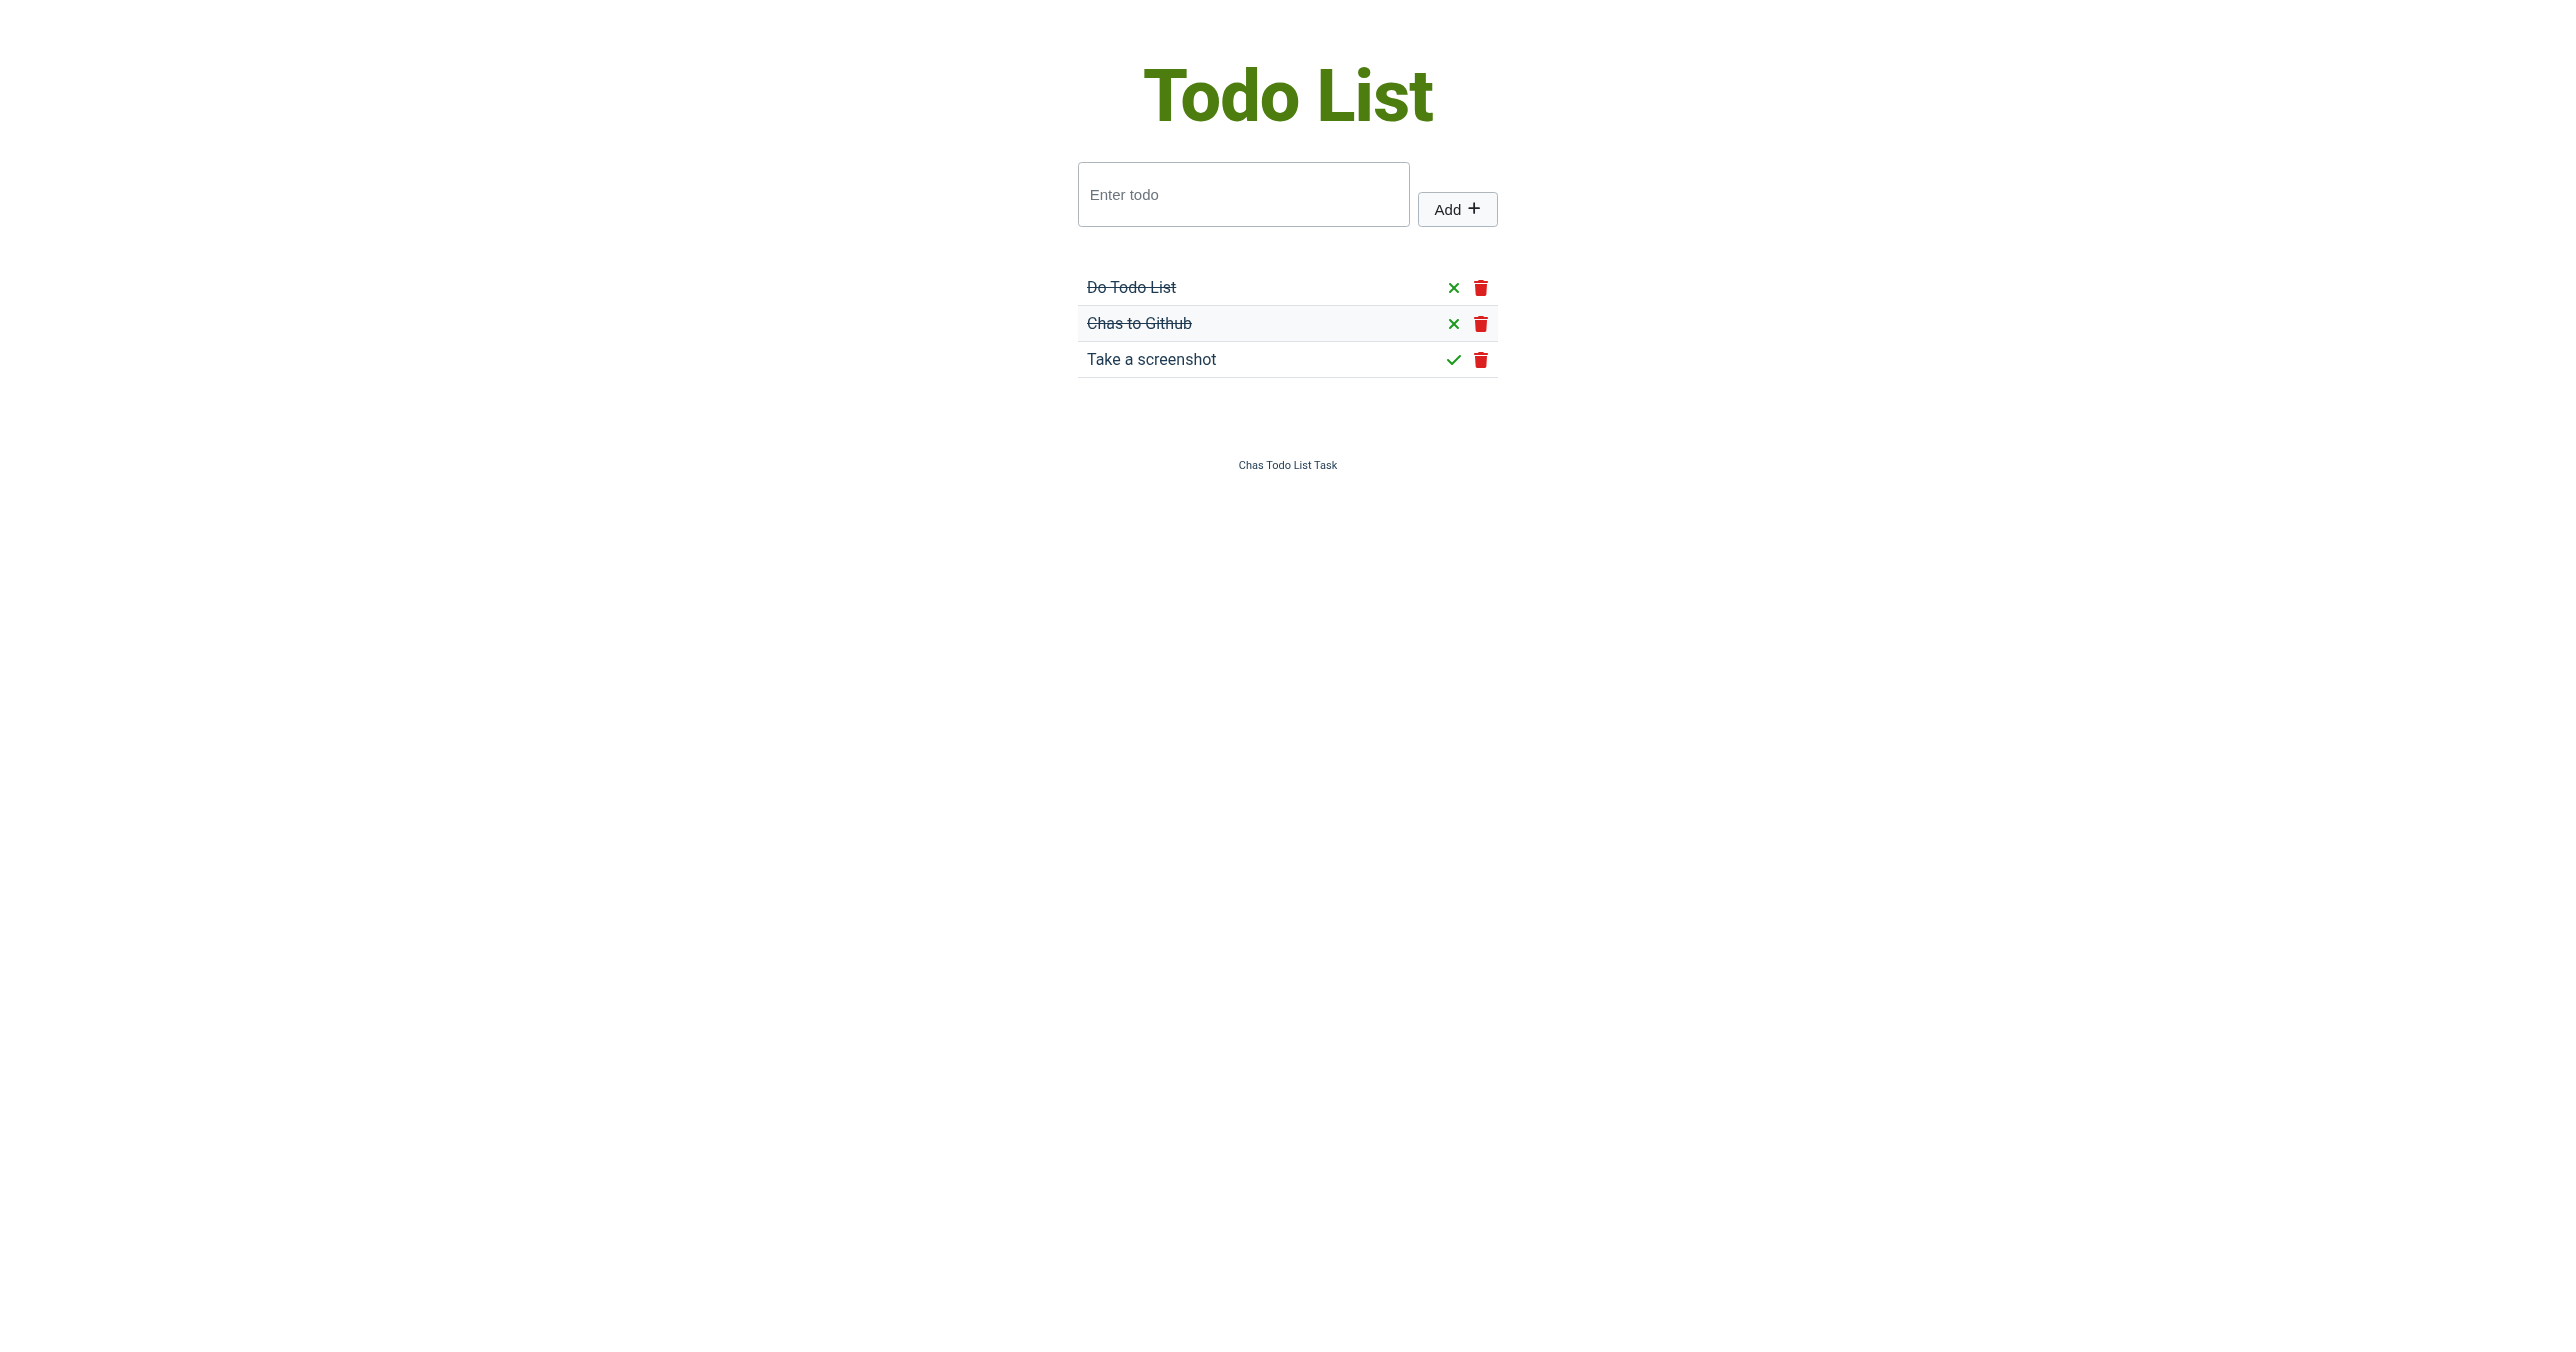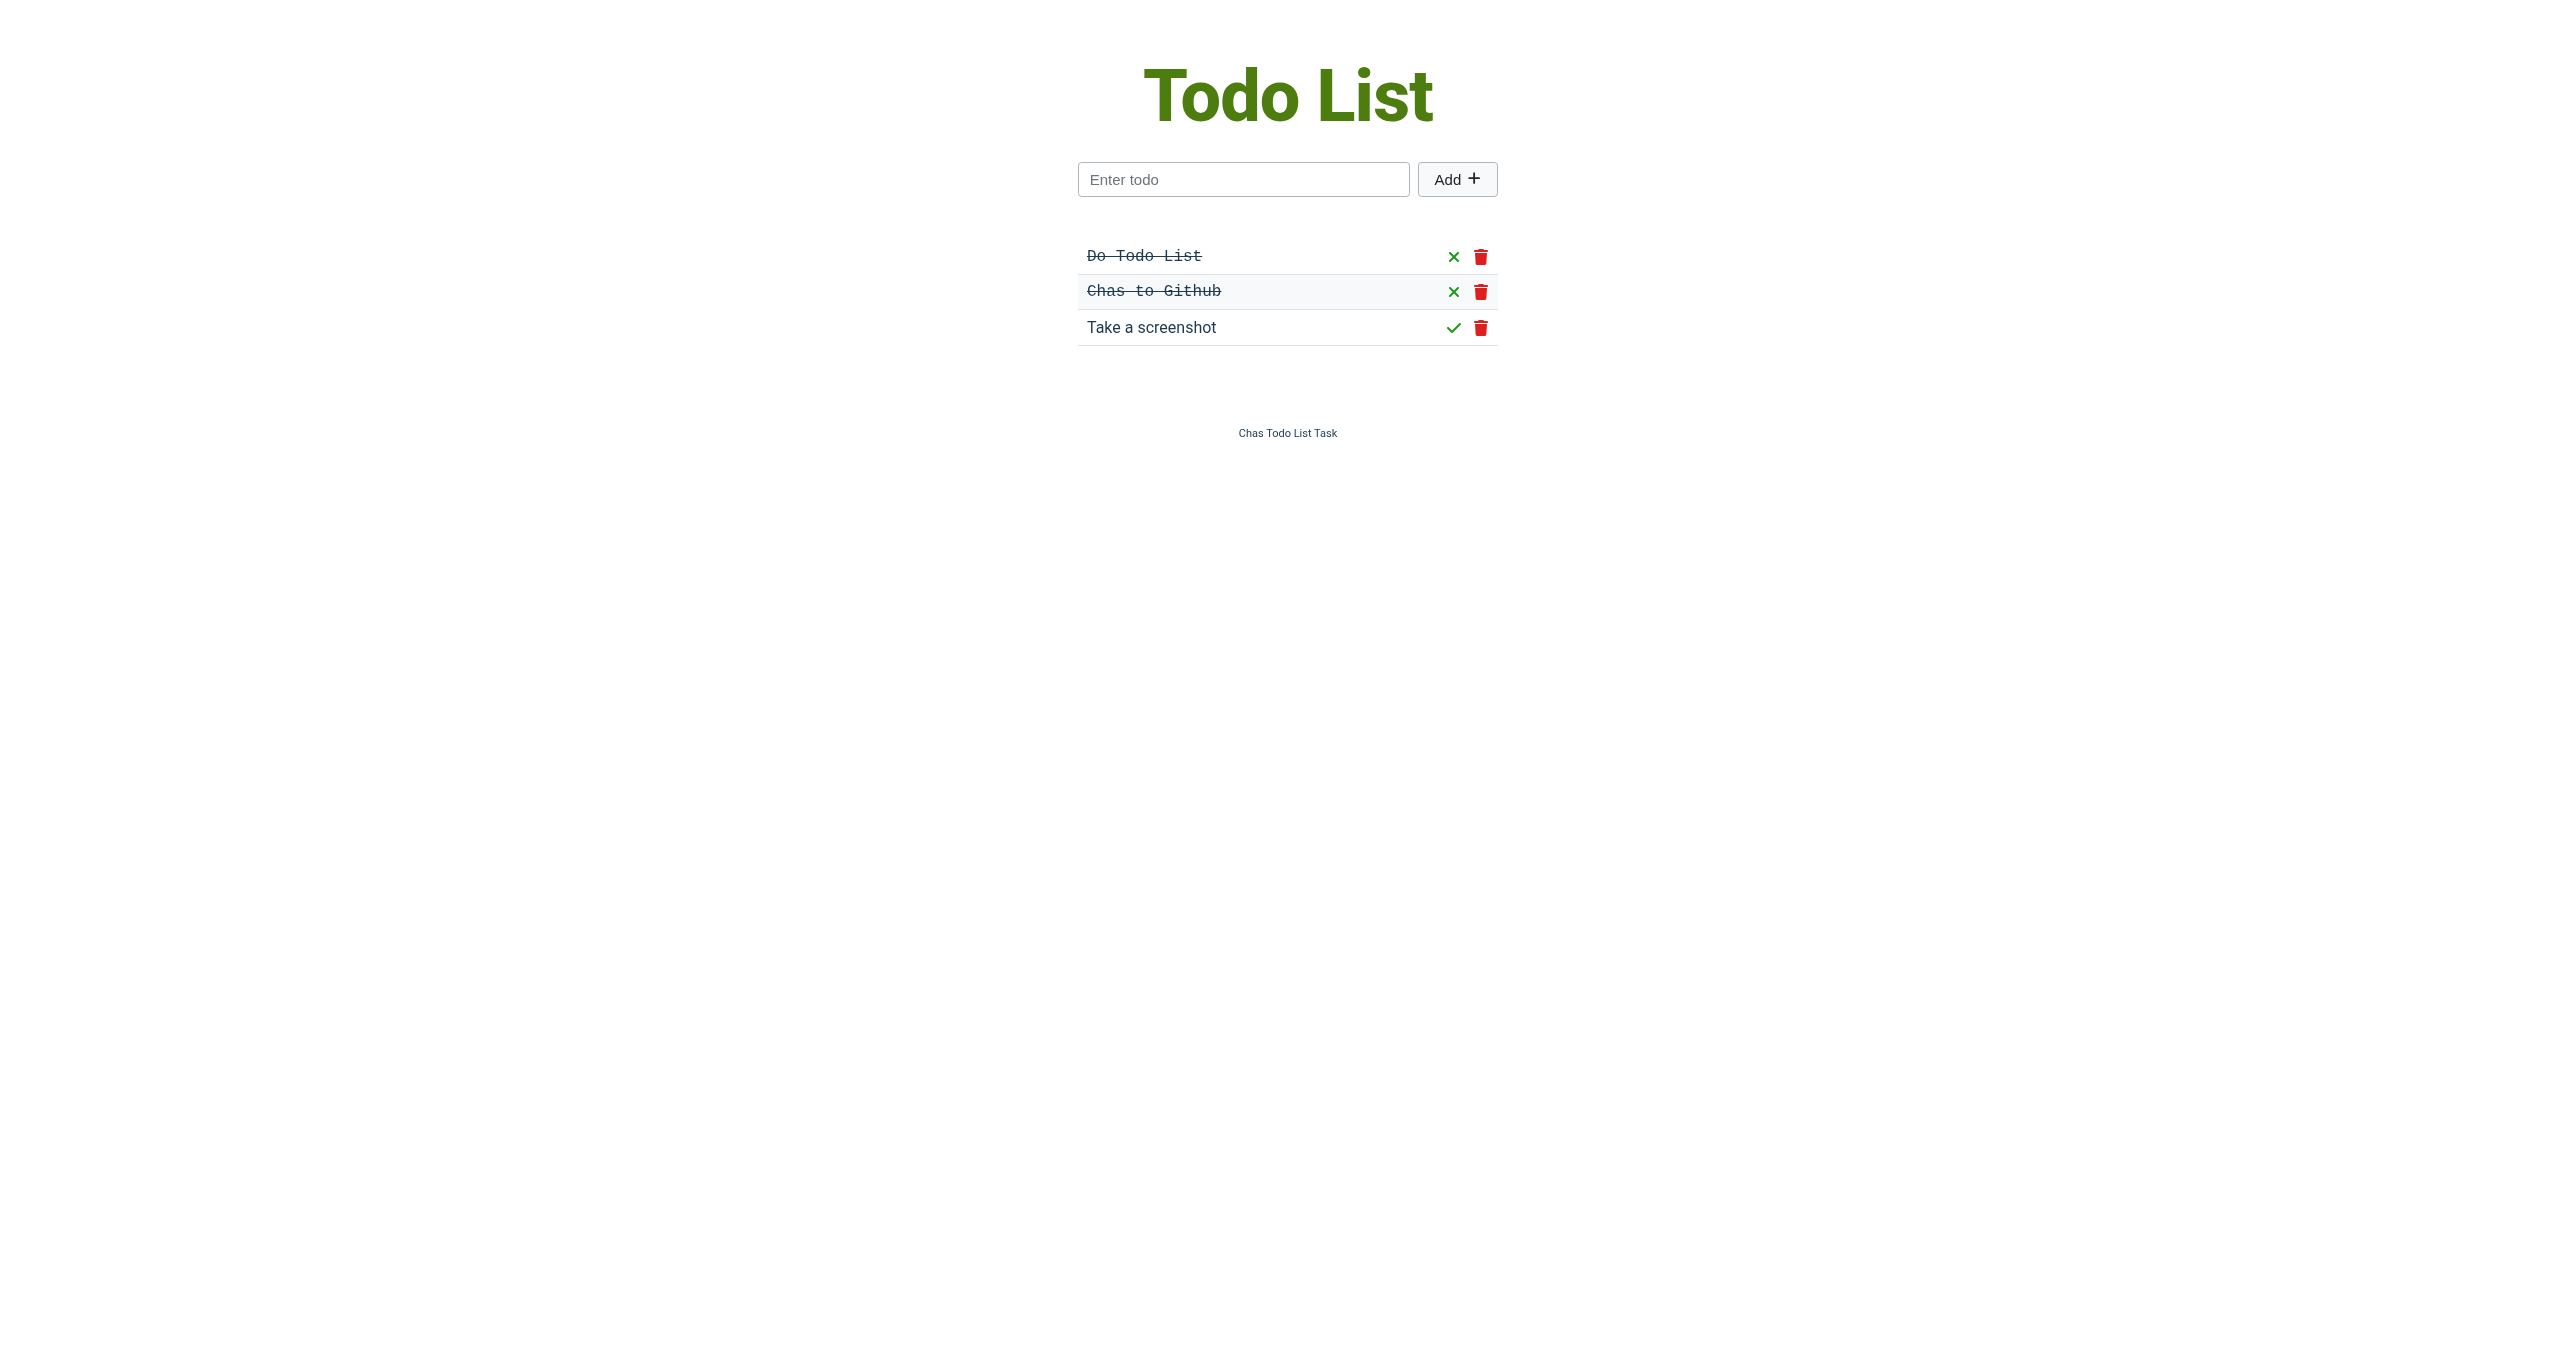--- a/index.html
+++ b/index.html
@@ -47,20 +47,21 @@
       align-items: center;
       gap: 5.4px;
       padding: 8px 16px;
       font-size: 15px;
       font-weight: 400;
       color: #212529;
       background: #f8f9fa;
       border: 0.9px solid #adb5bd;
       border-radius: 3.6px;
       cursor: pointer;
+      margin-top: 30px;
     }
     .add-button svg {
       width: 14.3px;
       height: 14.3px;
     }
     .todo-list {
       list-style: none;
       text-align: left;
     }
     .todo-item {
@@ -73,21 +74,20 @@
       color: #1e3a52;
     }
     .todo-item:nth-child(odd) {
       background: #ffffff;
     }
     .todo-item:nth-child(even) {
       background: #f8f9fa;
     }
     .todo-text.done {
       text-decoration: line-through;
-      font-family: Liberation Mono, monospace;
     }
     .actions {
       display: flex;
       align-items: center;
       gap: 10.7px;
     }
     .icon-btn {
       cursor: pointer;
       display: flex;
       align-items: center;

